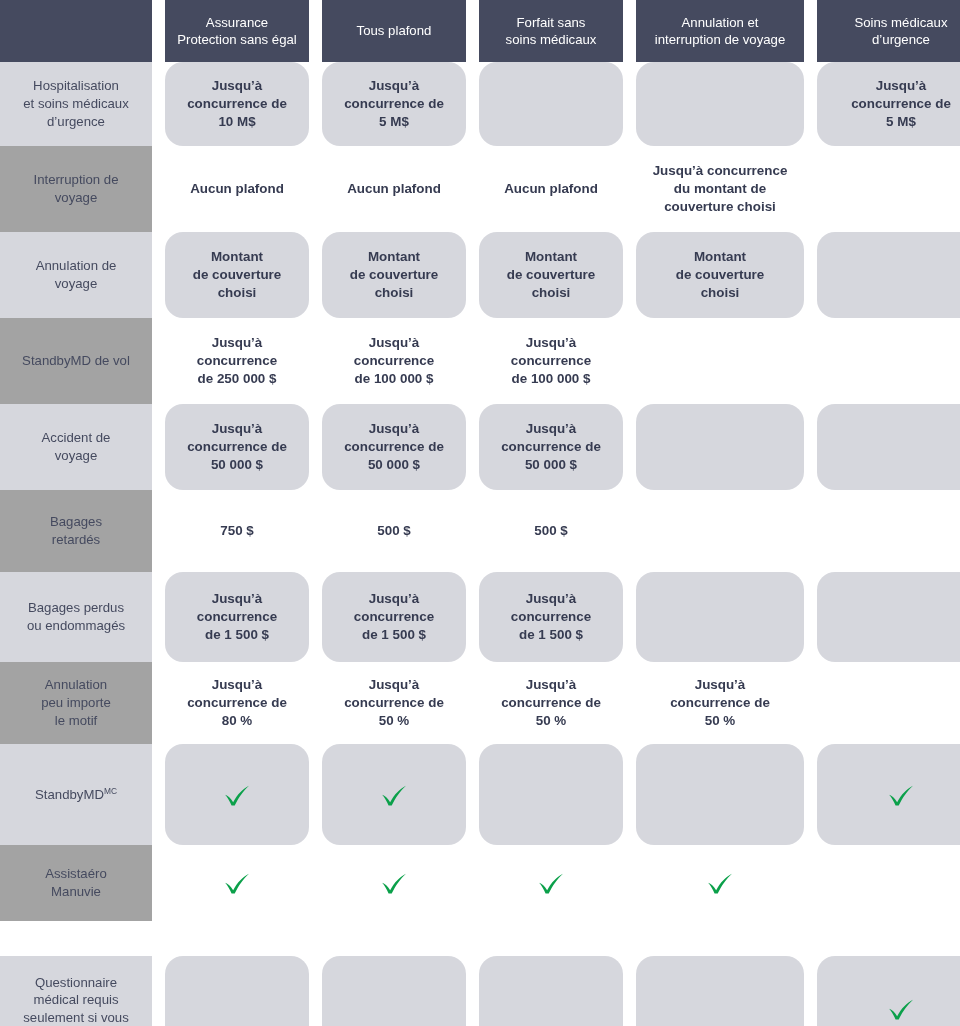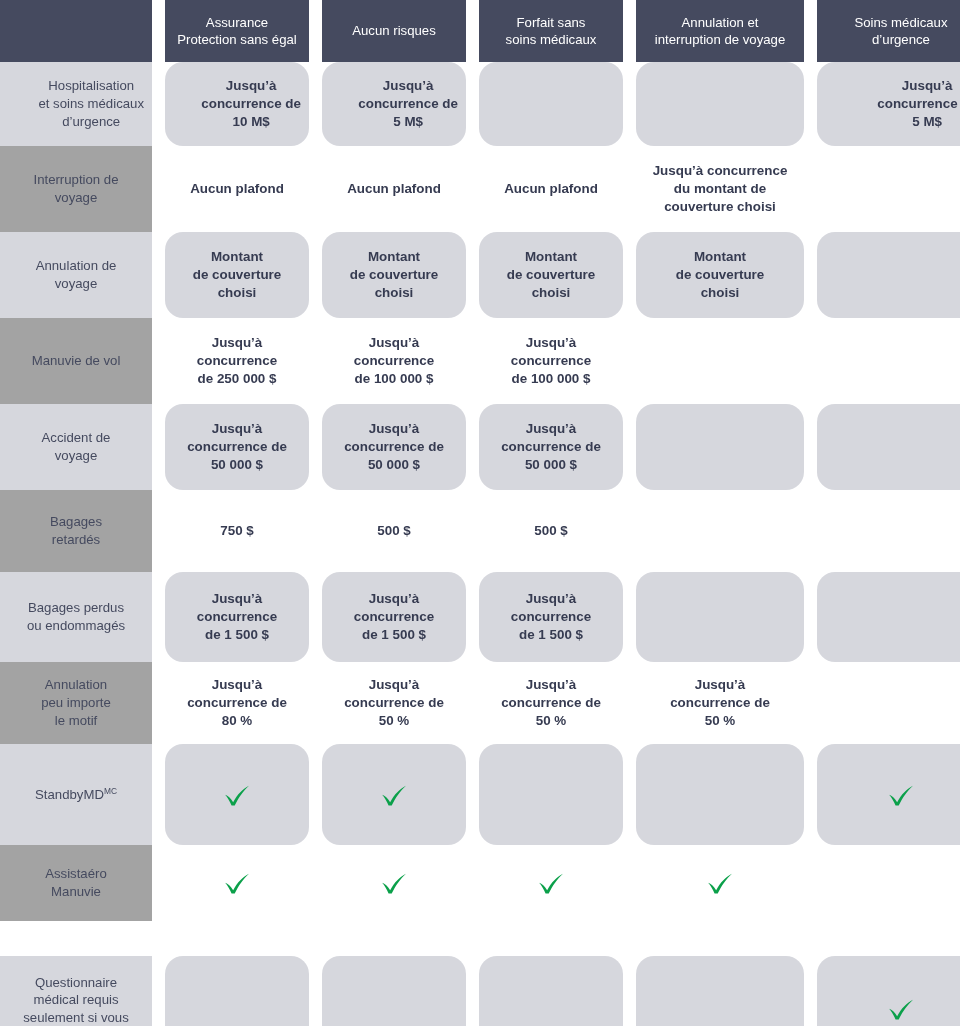--- a/index.html
+++ b/index.html
@@ -79,21 +79,21 @@
     border-radius: 18px;
   }
 
   
   tr.band .cell.filled { background: #d6d7dd; }
   tr.plain .cell.filled { background: #a3a3a3; }
   tr.band .gapcell { background: #ffffff; }
   tr.plain .gapcell { background: #ffffff; }
 
   
-  tr.r0 .cell { height: 84px; justify-content: flex-end; }
+  tr.r0 .cell { height: 84px; }
   tr.r1 .cell { height: 86px; }
   tr.r2 .cell { height: 86px; }
   tr.r3 .cell { height: 86px; }
   tr.r4 .cell { height: 86px; }
   tr.r5 .cell { height: 82px; }
   tr.r6 .cell { height: 90px; }
   tr.r7 .cell { height: 82px; align-items: center; }
   tr.r8 .cell { height: 101px; }
   tr.r9 .cell { height: 76px; }
   tr.r10 .cell { height: 106px; margin-top: 35px; }
@@ -135,21 +135,21 @@
         <th>
           <div class="head-gap"></div>
         </th>
         <th>
           <div class="head-cell">Assurance<br>Protection sans égal</div>
         </th>
         <th>
           <div class="head-gap"></div>
         </th>
         <th>
-          <div class="head-cell">Aucun risques</div>
+          <div class="head-cell">Tous plafond</div>
         </th>
         <th>
           <div class="head-gap"></div>
         </th>
         <th>
           <div class="head-cell">Forfait sans<br>soins médicaux</div>
         </th>
         <th>
           <div class="head-gap"></div>
         </th>
@@ -294,21 +294,21 @@
         <td>
           <div class="cell gapcell">&nbsp;</div>
         </td>
         <td>
           <div class="cell cell-value filled">&nbsp;</div>
         </td>
       </tr>
       <tr class="plain r3">
         <td>
           <div class="cell cell-label filled">
-            <span>Manuvie de vol</span>
+            <span>StandbyMD de vol</span>
           </div>
         </td>
         <td>
           <div class="cell gapcell">&nbsp;</div>
         </td>
         <td>
           <div class="cell cell-value">
             <span>Jusqu’à<br>concurrence<br>de 250 000 $</span>
           </div>
         </td>

